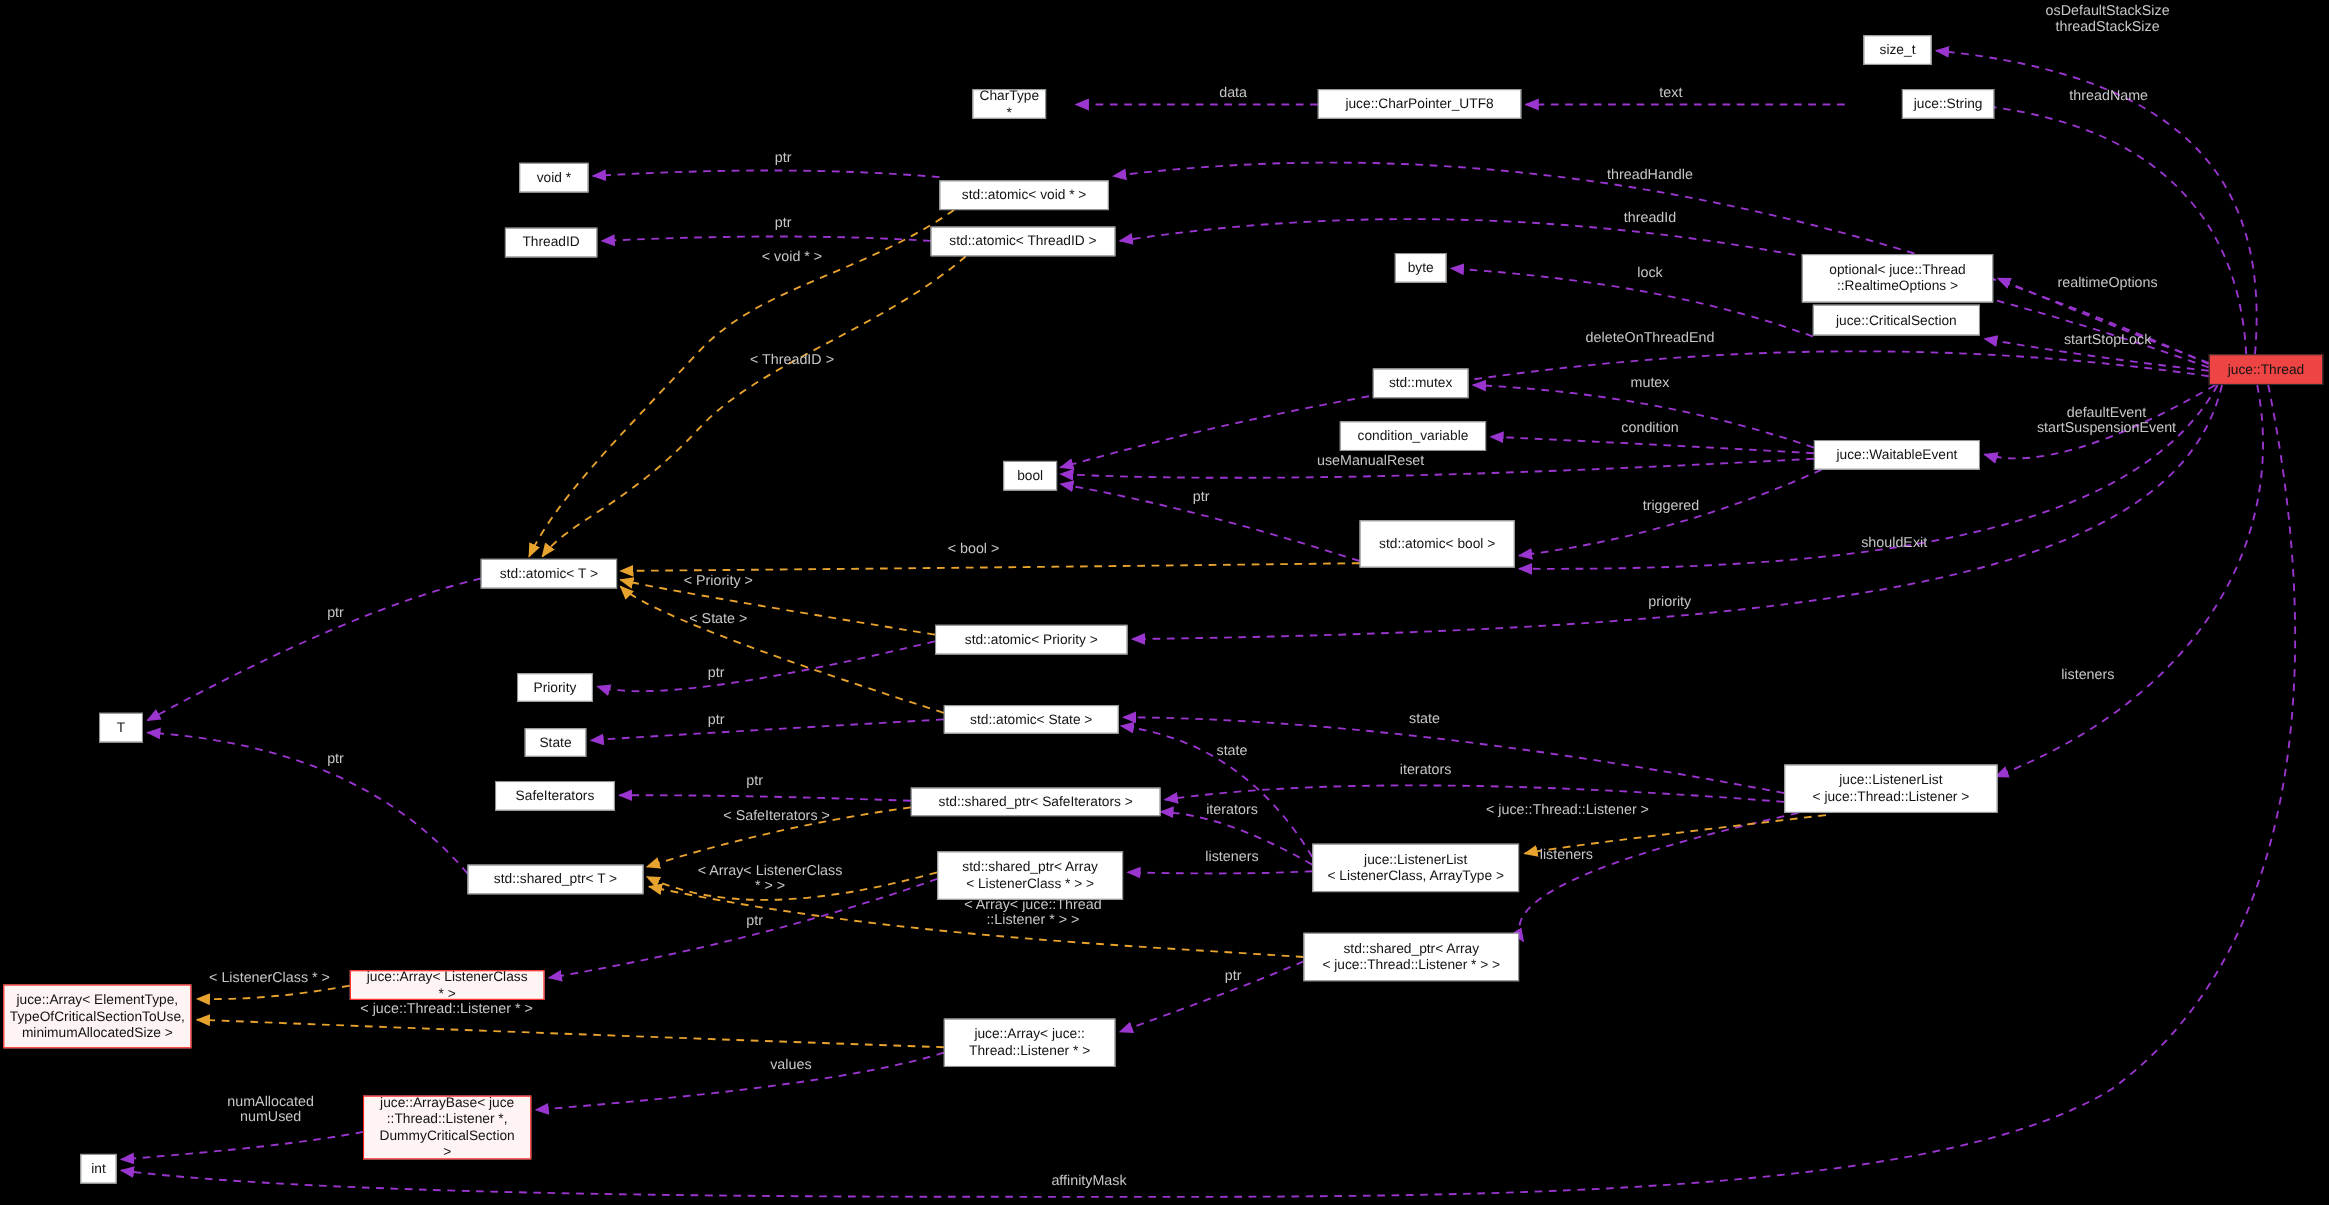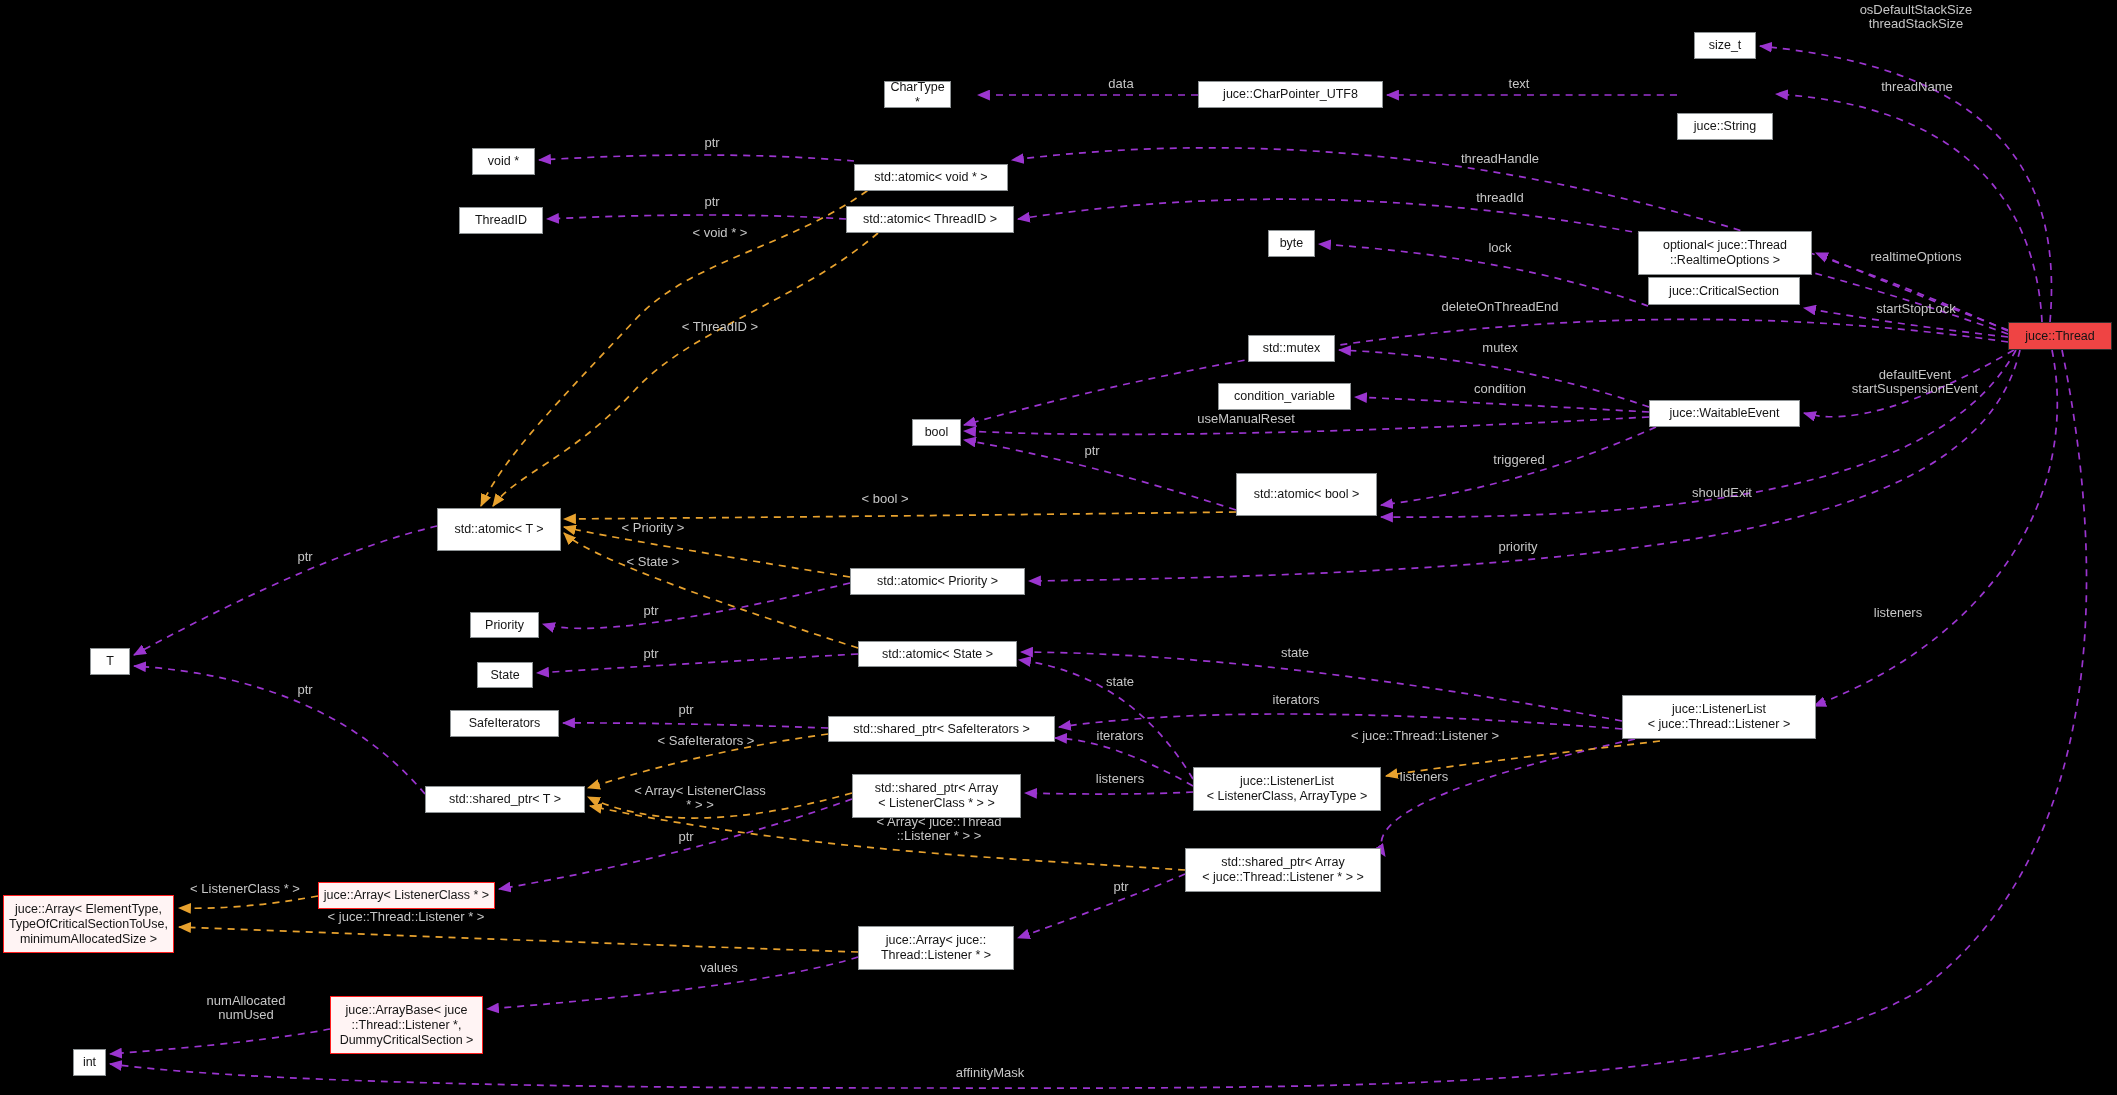--- a/index.html
+++ b/index.html
@@ -1,21 +1,21 @@
 <!DOCTYPE html>
 <html><head>
 <meta charset="utf-8">
 <style>
   html,body{margin:0;padding:0;background:#000;}
   #canvas{position:relative;width:2117px;height:1095px;background:#000000;overflow:hidden;
           font-family:Liberation Sans, sans-serif;}
   #edges{position:absolute;left:0;top:0;width:100%;height:100%;}
   .node{position:absolute;box-sizing:border-box;display:flex;align-items:center;justify-content:center;
         text-align:center;white-space:pre-line;font-size:12.5px;line-height:1.2;color:#141414;
-        background:#ffffff;border:1.5px solid #8f9496;padding:1px 2px;cursor:pointer;}
+        background:#ffffff;border:1.5px solid #8f9496;padding:1px 12px;cursor:pointer;}
   .node.main{background:#ef4444;border-color:#2f2f2f;}
   .node.red{background:#fff4f4;border-color:#ff1f1f;}
   .edge-label{font-size:13px;font-weight:500;}
 </style>
 </head>
 <body>
 
 <div id="canvas">
   <svg id="edges" xmlns="http://www.w3.org/2000/svg" viewBox="0 0 2117 1095">
     <defs>
@@ -127,38 +127,38 @@
         <text x="700" y="809" text-anchor="middle" fill="#c6c6c6" class="edge-label">* &gt; &gt;</text>
         <text x="939" y="826" text-anchor="middle" fill="#c6c6c6" class="edge-label">&lt; Array&lt; juce::Thread</text>
         <text x="939" y="840" text-anchor="middle" fill="#c6c6c6" class="edge-label">::Listener * &gt; &gt;</text>
         <text x="1425" y="740" text-anchor="middle" fill="#c6c6c6" class="edge-label">&lt; juce::Thread::Listener &gt;</text>
         <text x="245" y="893" text-anchor="middle" fill="#c6c6c6" class="edge-label">&lt; ListenerClass * &gt;</text>
         <text x="406" y="921" text-anchor="middle" fill="#c6c6c6" class="edge-label">&lt; juce::Thread::Listener * &gt;</text>
       </g>
   </svg>
   <div id="nodes">
       <div class="node" style="left: 1694px; top: 32px; width: 62px; height: 27px;">size_t</div>
-      <div class="node" style="left: 1677px; top: 81px; width: 96px; height: 27px; margin-top: 32px;">juce::String</div>
+      <div class="node" style="left: 1729px; top: 81px; width: 84px; height: 27px;">juce::String</div>
       <div class="node" style="left: 884px; top: 81px; width: 67px; height: 27px;">CharType *</div>
       <div class="node" style="left: 1198px; top: 81px; width: 185px; height: 27px;">juce::CharPointer_UTF8</div>
       <div class="node" style="left: 472px; top: 148px; width: 63px; height: 27px;">void *</div>
       <div class="node" style="left: 854px; top: 164px; width: 154px; height: 27px;">std::atomic&lt; void * &gt;</div>
       <div class="node" style="left: 459px; top: 207px; width: 84px; height: 27px;">ThreadID</div>
       <div class="node" style="left: 846px; top: 206px; width: 168px; height: 27px;">std::atomic&lt; ThreadID &gt;</div>
       <div class="node" style="left: 1268px; top: 230px; width: 47px; height: 27px;">byte</div>
       <div class="node" style="left: 1638px; top: 231px; width: 174px; height: 44px;">optional&lt; juce::Thread
 ::RealtimeOptions &gt;</div>
       <div class="node" style="left: 1648px; top: 277px; width: 152px; height: 28px;">juce::CriticalSection</div>
       <div class="node" style="left: 1248px; top: 335px; width: 87px; height: 27px;">std::mutex</div>
       <div class="node" style="left: 1218px; top: 383px; width: 133px; height: 27px;">condition_variable</div>
       <div class="node" style="left: 1649px; top: 400px; width: 151px; height: 27px;">juce::WaitableEvent</div>
       <div class="node" style="left: 912px; top: 419px; width: 49px; height: 27px;">bool</div>
       <div class="node" style="left: 1236px; top: 473px; width: 141px; height: 43px;">std::atomic&lt; bool &gt;</div>
       <div class="node main" style="left: 2008px; top: 322px; width: 104px; height: 28px;">juce::Thread</div>
-      <div class="node" style="left: 437px; top: 508px; width: 124px; height: 43px;">std::atomic&lt; T &gt;</div>
+      <div class="node" style="left: 437px; top: 508px; width: 124px; height: 27px;">std::atomic&lt; T &gt;</div>
       <div class="node" style="left: 850px; top: 568px; width: 175px; height: 27px;">std::atomic&lt; Priority &gt;</div>
       <div class="node" style="left: 470px; top: 612px; width: 69px; height: 26px;">Priority</div>
       <div class="node" style="left: 858px; top: 641px; width: 159px; height: 26px;">std::atomic&lt; State &gt;</div>
       <div class="node" style="left: 477px; top: 662px; width: 56px; height: 26px;">State</div>
       <div class="node" style="left: 90px; top: 648px; width: 40px; height: 27px;">T</div>
       <div class="node" style="left: 450px; top: 710px; width: 109px; height: 27px;">SafeIterators</div>
       <div class="node" style="left: 828px; top: 716px; width: 227px; height: 26px;">std::shared_ptr&lt; SafeIterators &gt;</div>
       <div class="node" style="left: 425px; top: 786px; width: 160px; height: 27px;">std::shared_ptr&lt; T &gt;</div>
       <div class="node" style="left: 852px; top: 774px; width: 169px; height: 44px;">std::shared_ptr&lt; Array
 &lt; ListenerClass * &gt; &gt;</div>

